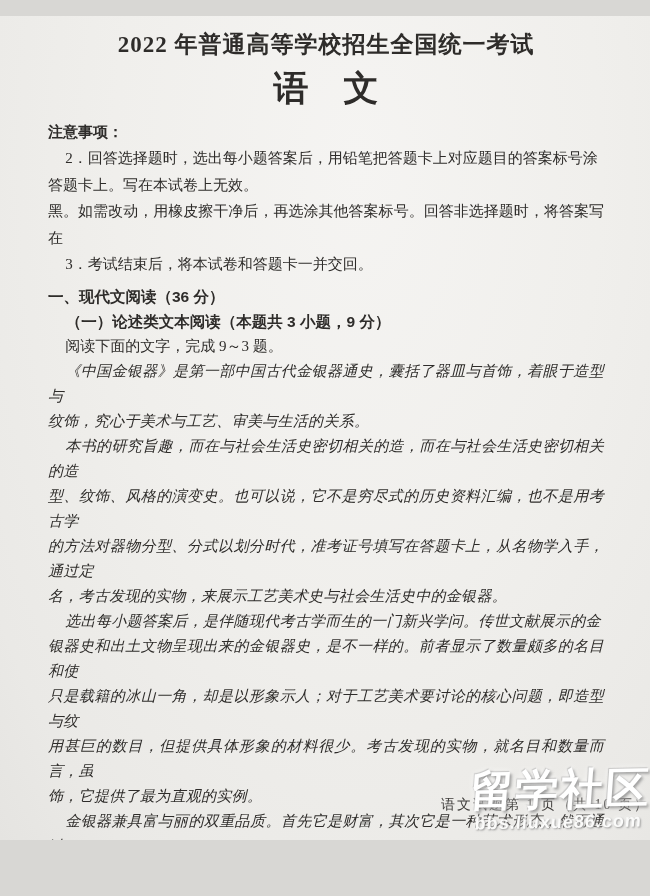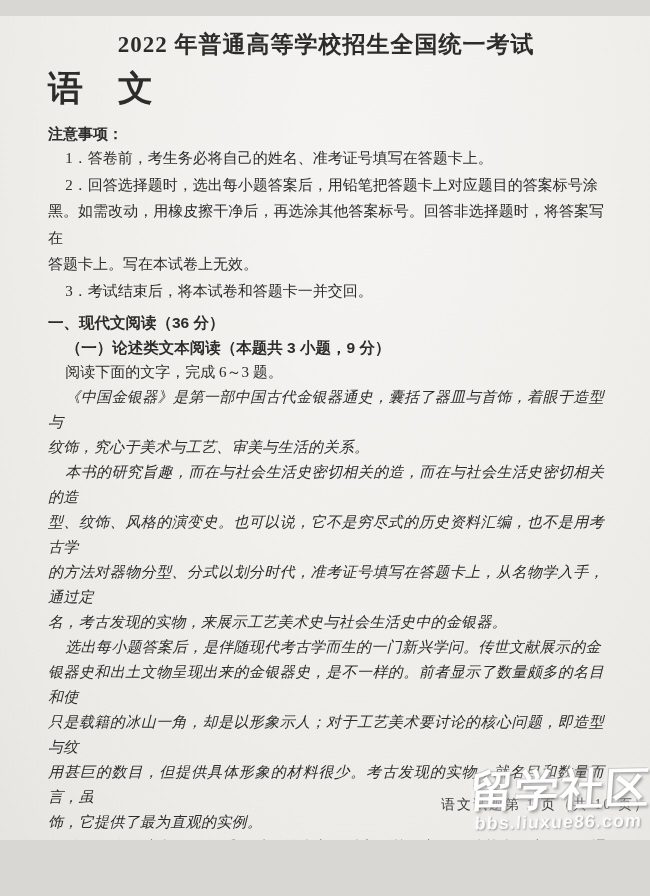--- a/index.html
+++ b/index.html
@@ -20,29 +20,29 @@
   }
   .exam-title{
     text-align:center;
     font-size:23px;
     font-weight:700;
     letter-spacing:1px;
     line-height:30px;
     margin-top:2px;
   }
   .subject-title{
-    text-align:left;
+    text-align:center;
     font-family:"Liberation Sans","DejaVu Sans",sans-serif;
     font-size:35px;
     font-weight:600;
     line-height:42px;
     margin-top:7px;
   }
   .notice-heading{
-    font-family:Liberation Sans, sans-serif;
+    font-family:Liberation Mono, monospace;
     font-weight:700;
     font-size:15px;
     line-height:22px;
     margin-top:14px;
   }
   .line{
     font-size:15px;
     line-height:26.5px;
     text-align:justify;
   }
@@ -112,29 +112,28 @@
 </head>
 <body>
 
 <div class="page">
   <div class="content">
 
     <div class="exam-title">2022 年普通高等学校招生全国统一考试</div>
     <div class="subject-title">语　文</div>
 
     <div class="notice-heading">注意事项：</div>
-    <div class="line ind">1．答卷前，考生务必将自己的姓名、准考证号填写在答题卡上。</div>
     <div class="line ind">2．回答选择题时，选出每小题答案后，用铅笔把答题卡上对应题目的答案标号涂</div>
+    <div class="line">答题卡上。写在本试卷上无效。</div>
     <div class="line">黑。如需改动，用橡皮擦干净后，再选涂其他答案标号。回答非选择题时，将答案写在</div>
-    <div class="line">答题卡上。写在本试卷上无效。</div>
     <div class="line ind">3．考试结束后，将本试卷和答题卡一并交回。</div>
 
     <div class="sec sec-gap">一、现代文阅读（36 分）</div>
     <div class="sec ind">（一）论述类文本阅读（本题共 3 小题，9 分）</div>
-    <div class="instr ind">阅读下面的文字，完成 6～3 题。</div>
+    <div class="instr ind">阅读下面的文字，完成 9～3 题。</div>
 
     <div>
       <div class="kline ind">《中国金银器》是第一部中国古代金银器通史，囊括了器皿与首饰，着眼于造型与</div>
       <div class="kline">纹饰，究心于美术与工艺、审美与生活的关系。</div>
 
       <div class="kline ind">本书的研究旨趣，而在与社会生活史密切相关的造，而在与社会生活史密切相关的造</div>
       <div class="kline">型、纹饰、风格的演变史。也可以说，它不是穷尽式的历史资料汇编，也不是用考古学</div>
       <div class="kline">的方法对器物分型、分式以划分时代，准考证号填写在答题卡上，从名物学入手，通过定</div>
       <div class="kline">名，考古发现的实物，来展示工艺美术史与社会生活史中的金银器。</div>
 

